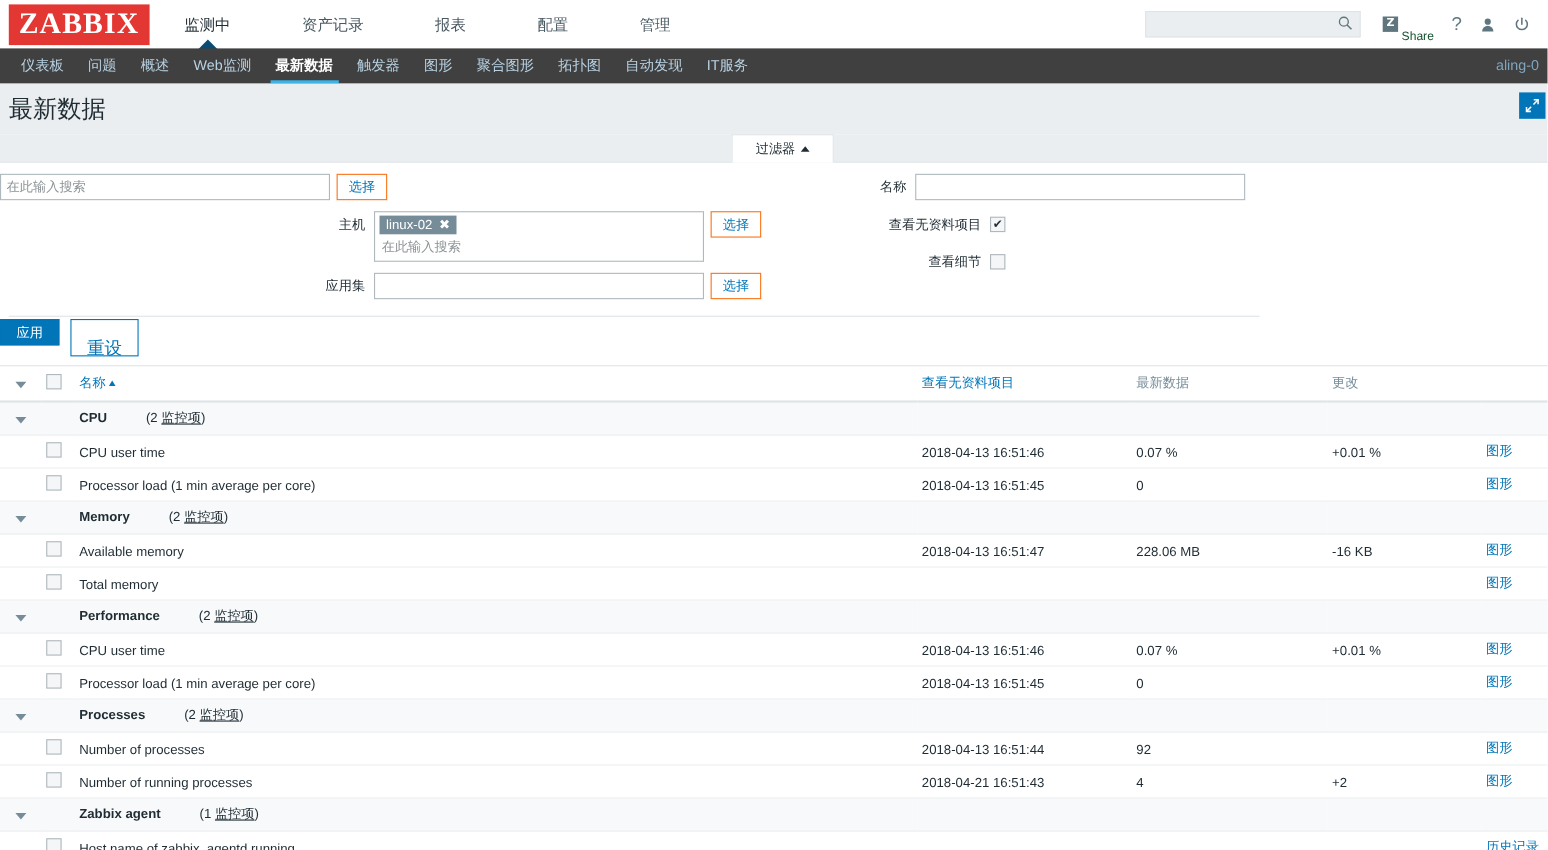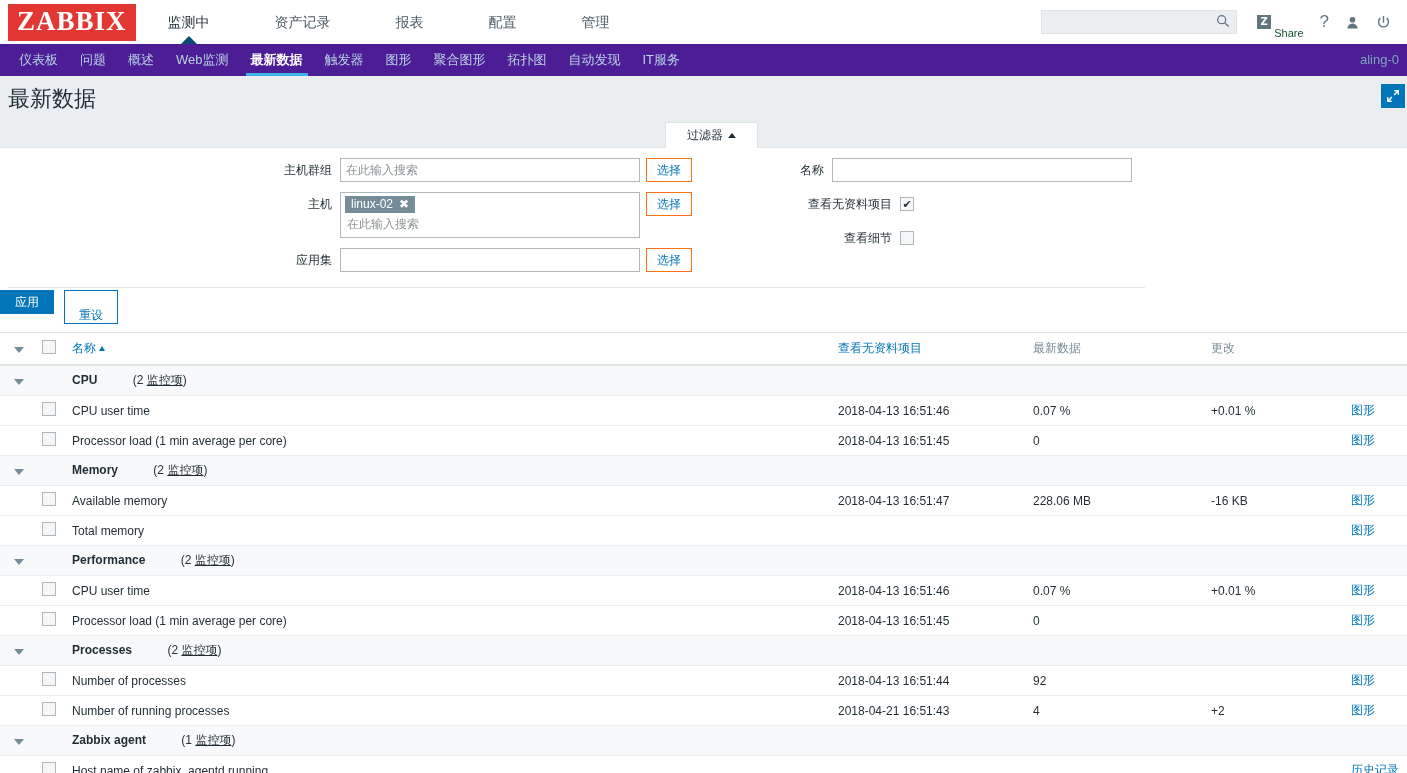--- a/index.html
+++ b/index.html
@@ -93,21 +93,21 @@
     text-align: center;
     margin-right: 3px;
     font-family: "DejaVu Sans", sans-serif;
   }
   .share-txt { color: #14532d; font-size: 11px; margin-top: 21px; }
   .qmark { color: #60767e; font-size: 17px; font-weight: normal; }
 
   
   .subnav {
     height: 32px;
-    background: #4c1d95;
+    background: #404040;
     display: flex;
     align-items: stretch;
     padding-left: 8px;
     position: relative;
   }
   .subnav .si {
     color: #b8d2e3;
     font-size: 13px;
     padding: 0 11px;
     line-height: 32px;
@@ -267,21 +267,21 @@
     background: #0275b8; color: #fff;
     border: 1px solid #0275b8;
     height: 24px; padding: 0 14px;
     font-size: 12px; cursor: pointer;
     font-family: "Liberation Sans", sans-serif;
   }
   .btn-reset {
     background: #fff; color: #0275b8;
     border: 1px solid #0275b8;
     height: 24px; padding: 16px 14px;
-    font-size: 12px; cursor: pointer;
+    font-size: 16px; cursor: pointer;
     font-family: "Liberation Sans", sans-serif;
   }
 
   
   .tbl { width: 100%; border-collapse: collapse; table-layout: fixed; }
   .tbl th {
     font-weight: normal;
     text-align: left;
     font-size: 12px;
     color: #768d99;
@@ -410,21 +410,20 @@
 <div class="filter-tabrow">
   <div class="filter-tab">
     <span>过滤器</span>
     <span class="caret-up"></span>
   </div>
 </div>
 
 <div class="filter-body">
 
   <div class="frow">
-    <div class="flabel">主机群组</div>
     <input class="finput" type="text" placeholder="在此输入搜索" style="">
     <button class="selbtn">选择</button>
   </div>
 
   <div class="frow">
     <div class="flabel">主机</div>
     <div class="multiselect">
       <span class="ms-tag">
         <span>linux-02</span>
         <span class="x">✖</span>

